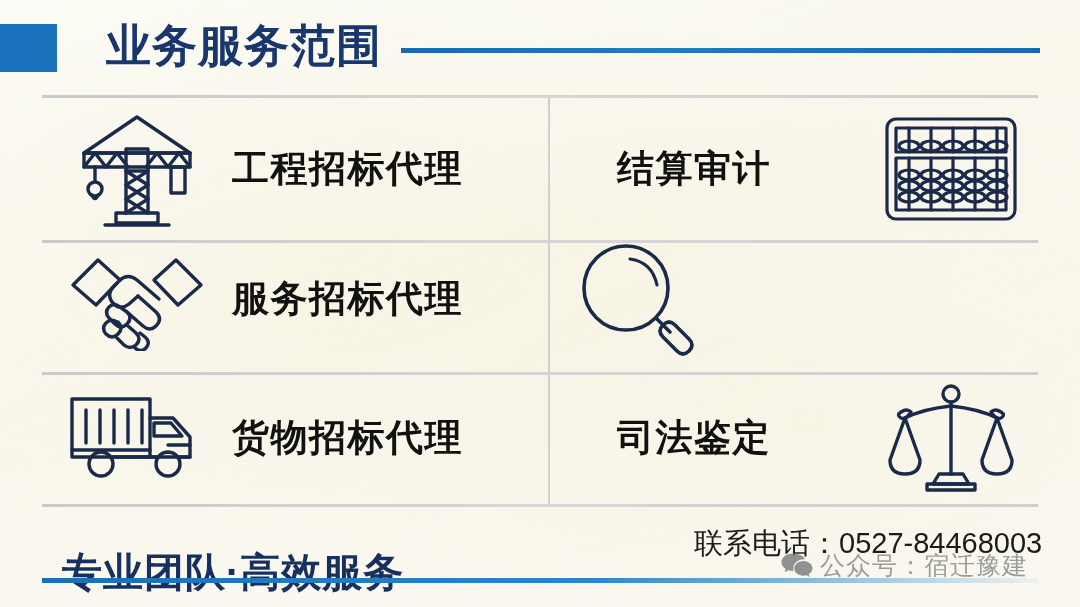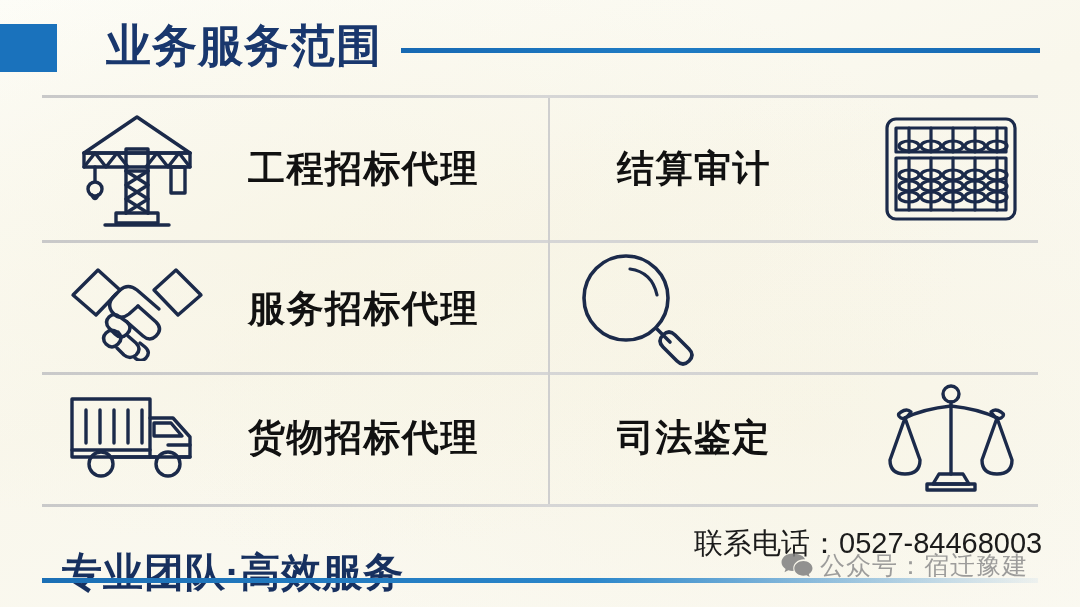--- a/index.html
+++ b/index.html
@@ -78,38 +78,38 @@
   }
   .cell {
     position: absolute;
     display: flex;
     align-items: center;
     box-sizing: border-box;
   }
   .cell.left  { left: 0px;   width: 506px; }
   .cell.right { left: 508px; width: 488px; }
   .row1 { top: 3px;   height: 142px; }
-  .row2 { top: 148px; height: 132px; }
+  .row2 { top: 138px; height: 132px; }
   .row3 { top: 277px; height: 132px; }
 
   .cell-icon {
     flex: 0 0 auto;
     display: flex;
     align-items: center;
     justify-content: center;
   }
   .cell-label {
     font-size: 37px;
     font-weight: bold;
     color: #111111;
     letter-spacing: 1.5px;
     white-space: nowrap;
   }
   .cell.left .cell-icon  { width: 190px; }
-  .cell.left .cell-label { margin-left: 16px; }
+  .cell.left .cell-label { margin-left: 0; }
   .cell.right .cell-label { margin-left: 67px; width: 270px; }
   .cell.right .cell-icon  { width: 175px; }
 
   
   .footer-tagline {
     position: absolute;
     left: 62px;
     top: 516px;
     font-size: 40px;
     font-weight: bold;

